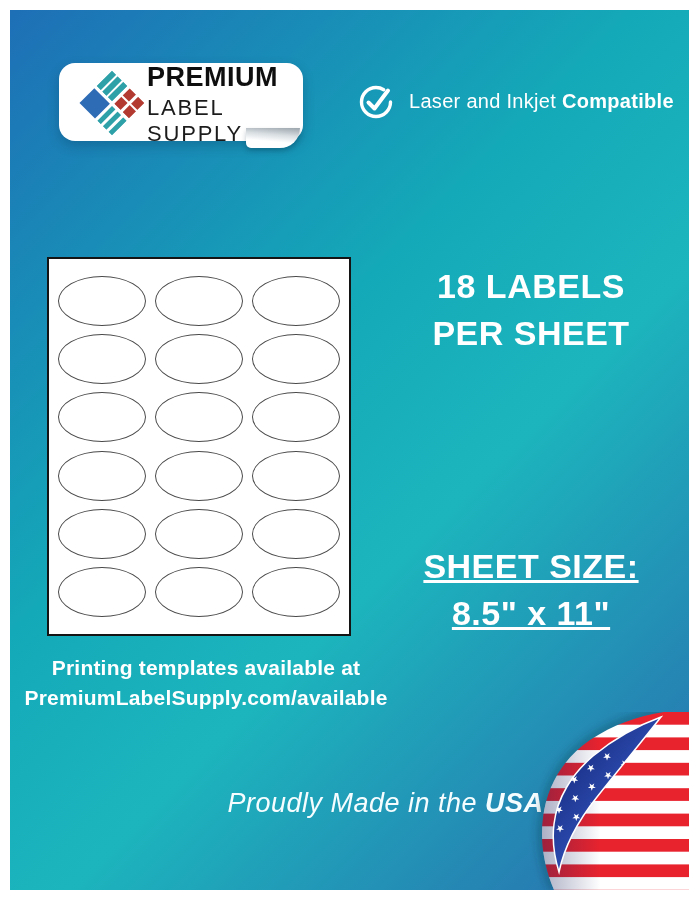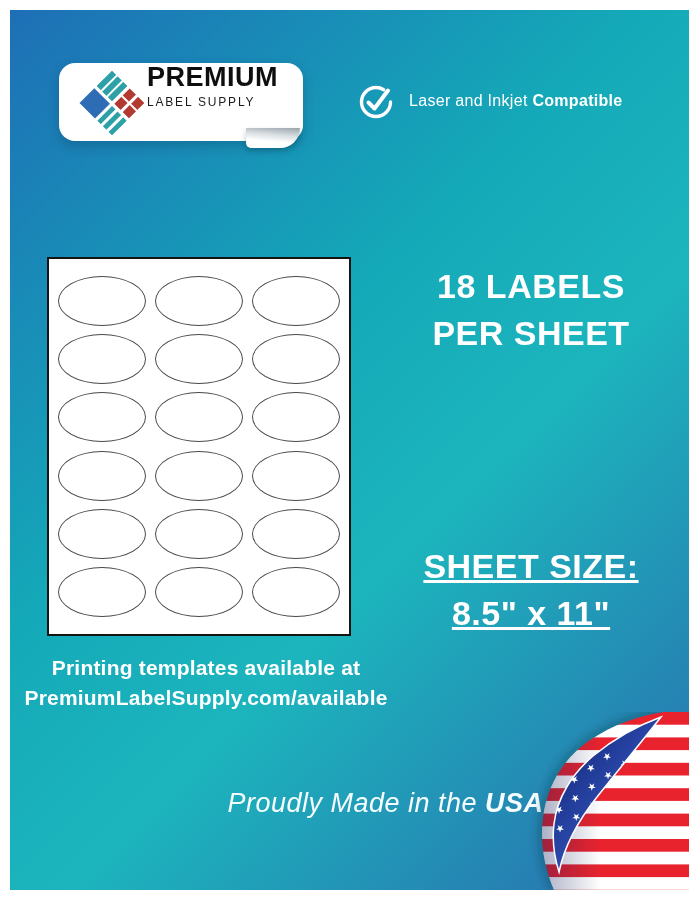--- a/index.html
+++ b/index.html
@@ -18,25 +18,25 @@
   .mark{position:absolute;left:30px;top:17px;width:46px;height:46px;transform:rotate(45deg);
     display:grid;grid-template-columns:1fr 1fr;grid-template-rows:1fr 1fr;gap:3px;z-index:1;}
   .cell{overflow:hidden;}
   .cell-strips{display:flex;flex-direction:row;gap:2.5px;}
   .cell-strips span{flex:1;background:#2DA0A8;}
   .cell-blue{background:#2E6CB5;}
   .cell-checks{display:grid;grid-template-columns:1fr 1fr;grid-template-rows:1fr 1fr;gap:2.5px;}
   .cell-checks span{background:#B23A31;}
   .brand-text{position:absolute;left:88px;top:0;z-index:1;}
   .brand-line1{font-size:27px;font-weight:900;color:#0e0e0e;letter-spacing:.5px;line-height:1.1;}
-  .brand-line2{font-size:12px;font-weight:500;color:#1c1c1c;letter-spacing:1.8px;margin-top:2px;}
+  .brand-line2{font-size:22px;font-weight:500;color:#1c1c1c;letter-spacing:1.8px;margin-top:2px;}
 
   
   .compat{position:absolute;left:345px;top:70px;display:flex;align-items:center;gap:12px;}
-  .compat-text{color:#ffffff;font-size:16px;font-weight:500;letter-spacing:.3px;}
+  .compat-text{color:#ffffff;font-size:20px;font-weight:500;letter-spacing:.3px;}
   .compat-text b{font-weight:800;}
 
   
   .sheet{position:absolute;left:37px;top:247px;width:304px;height:379px;background:#ffffff;
     border:2px solid #141414;box-sizing:border-box;
     display:grid;grid-template-columns:repeat(3,1fr);grid-auto-rows:1fr;
     align-items:center;justify-items:center;padding:16px 5px;row-gap:6px;}
   .oval{width:88px;height:50px;border:1.6px solid #4a4a4a;border-radius:50%;background:#ffffff;box-sizing:border-box;}
 
   

